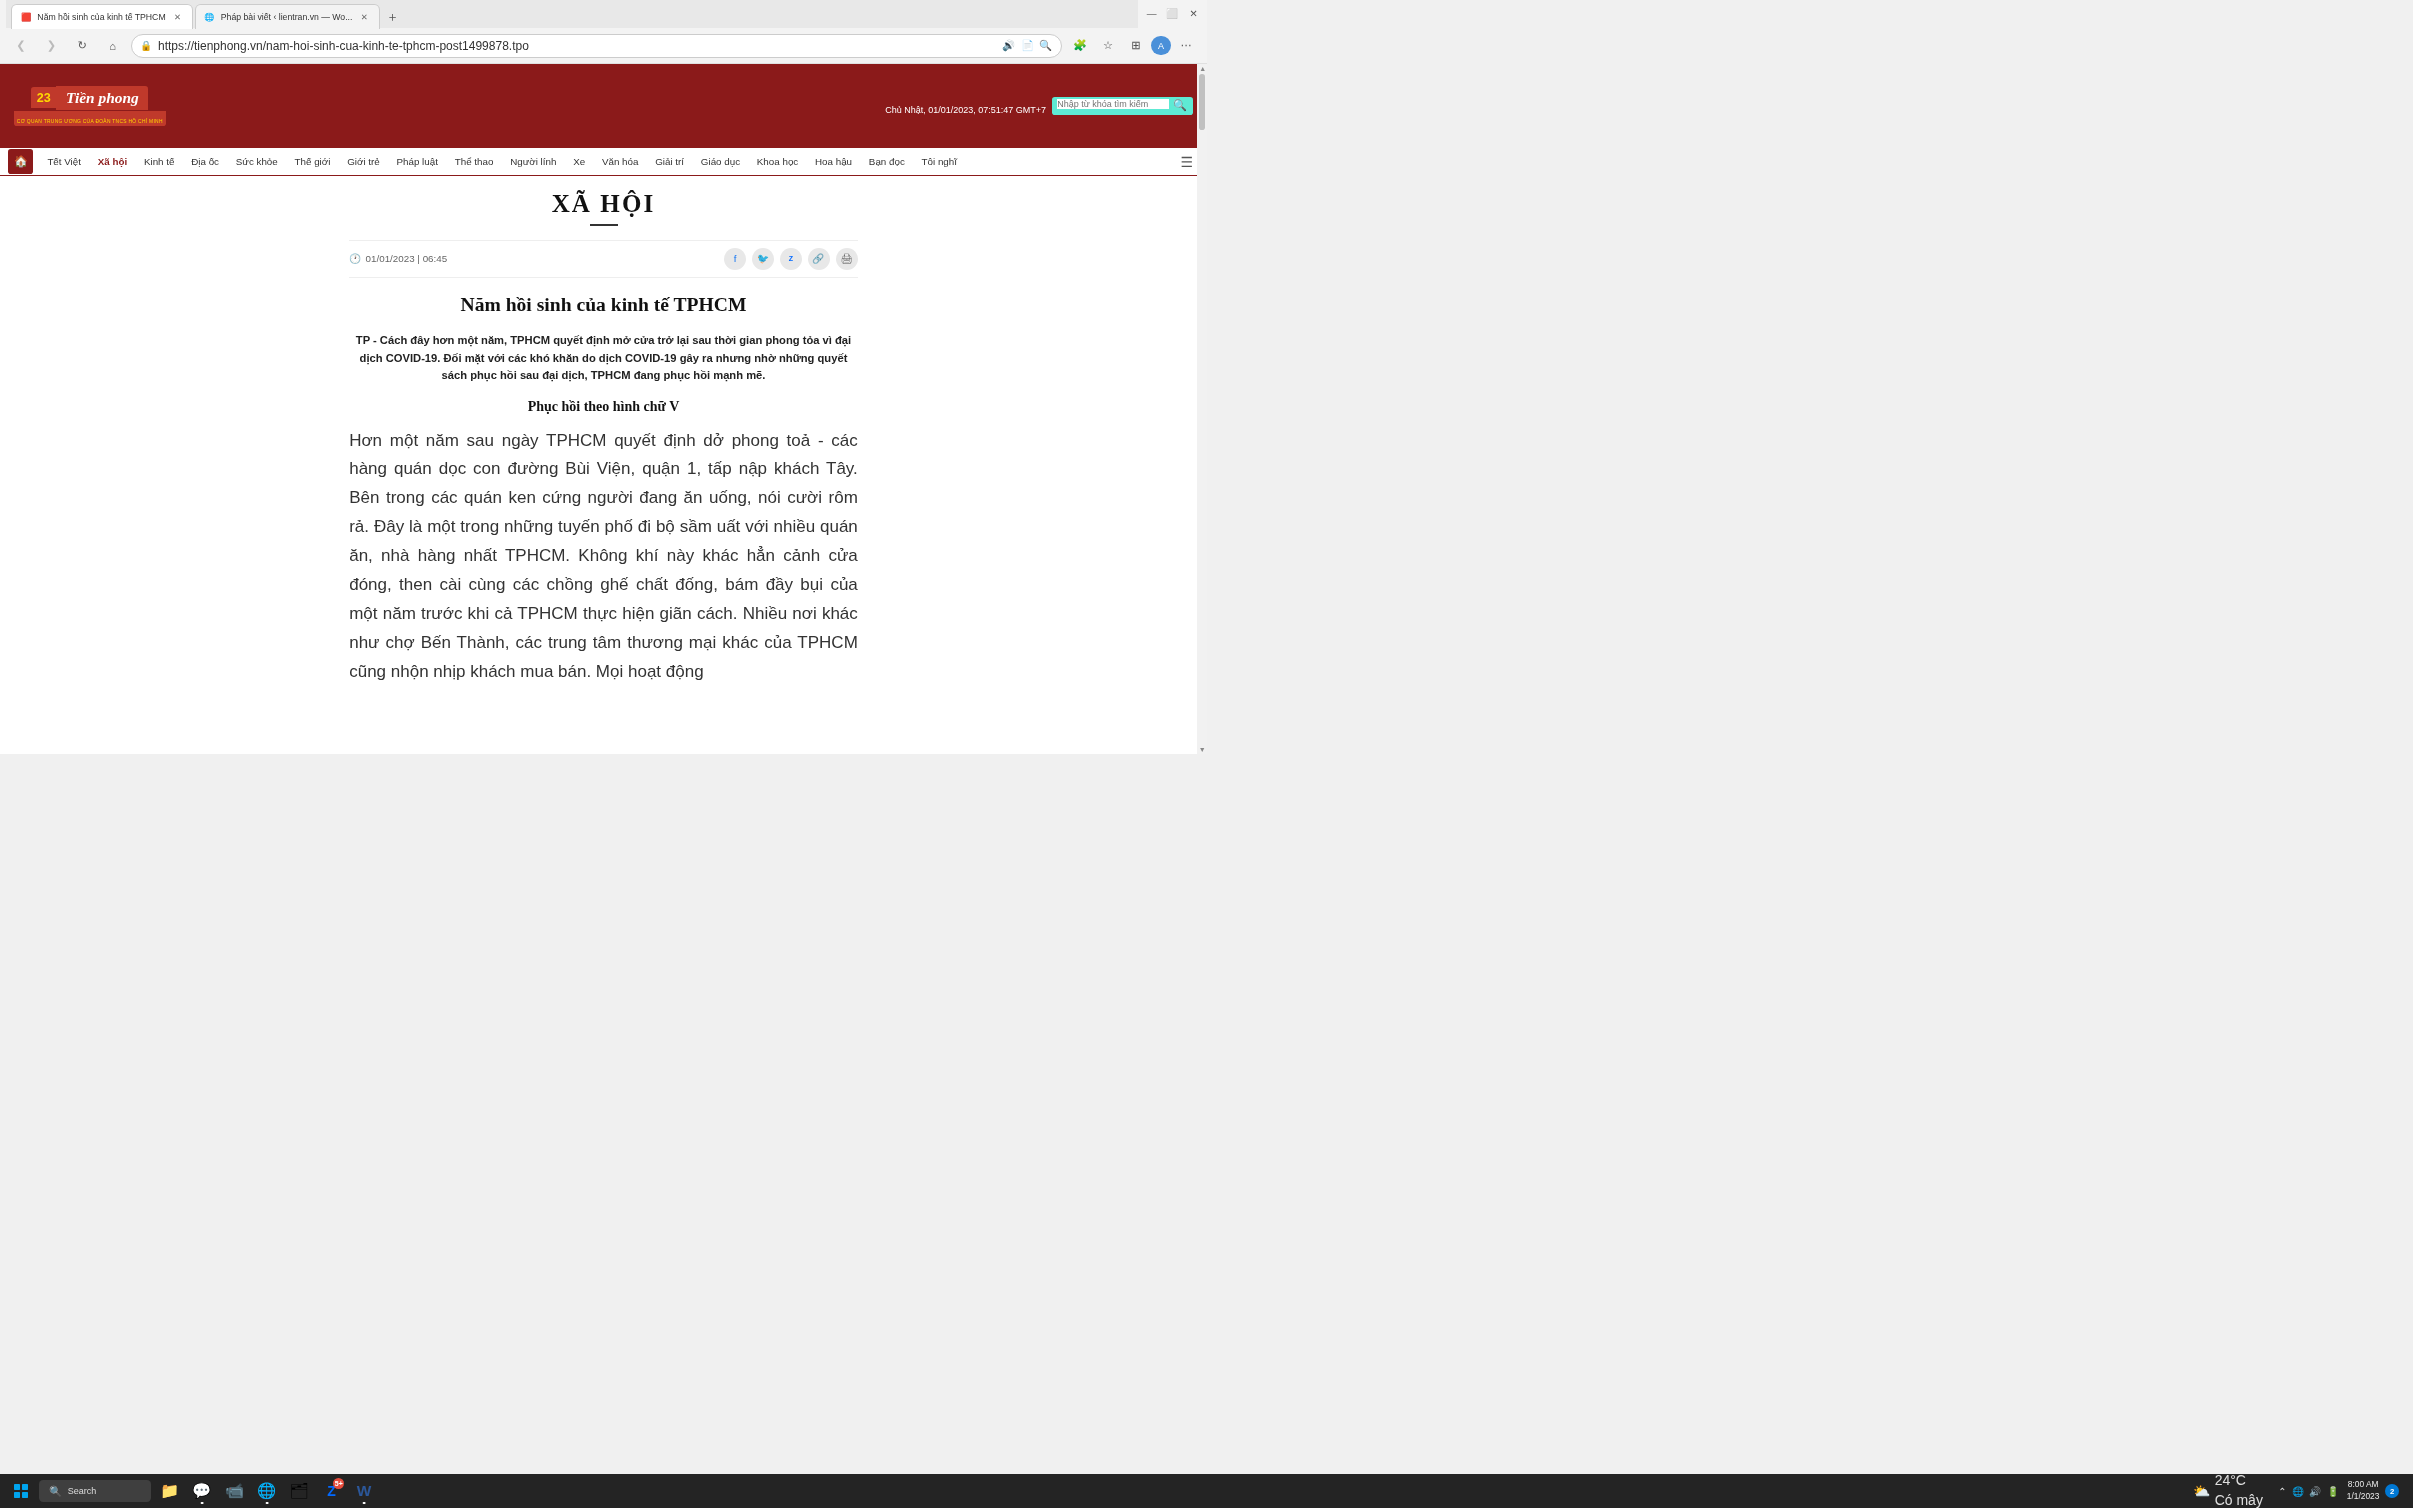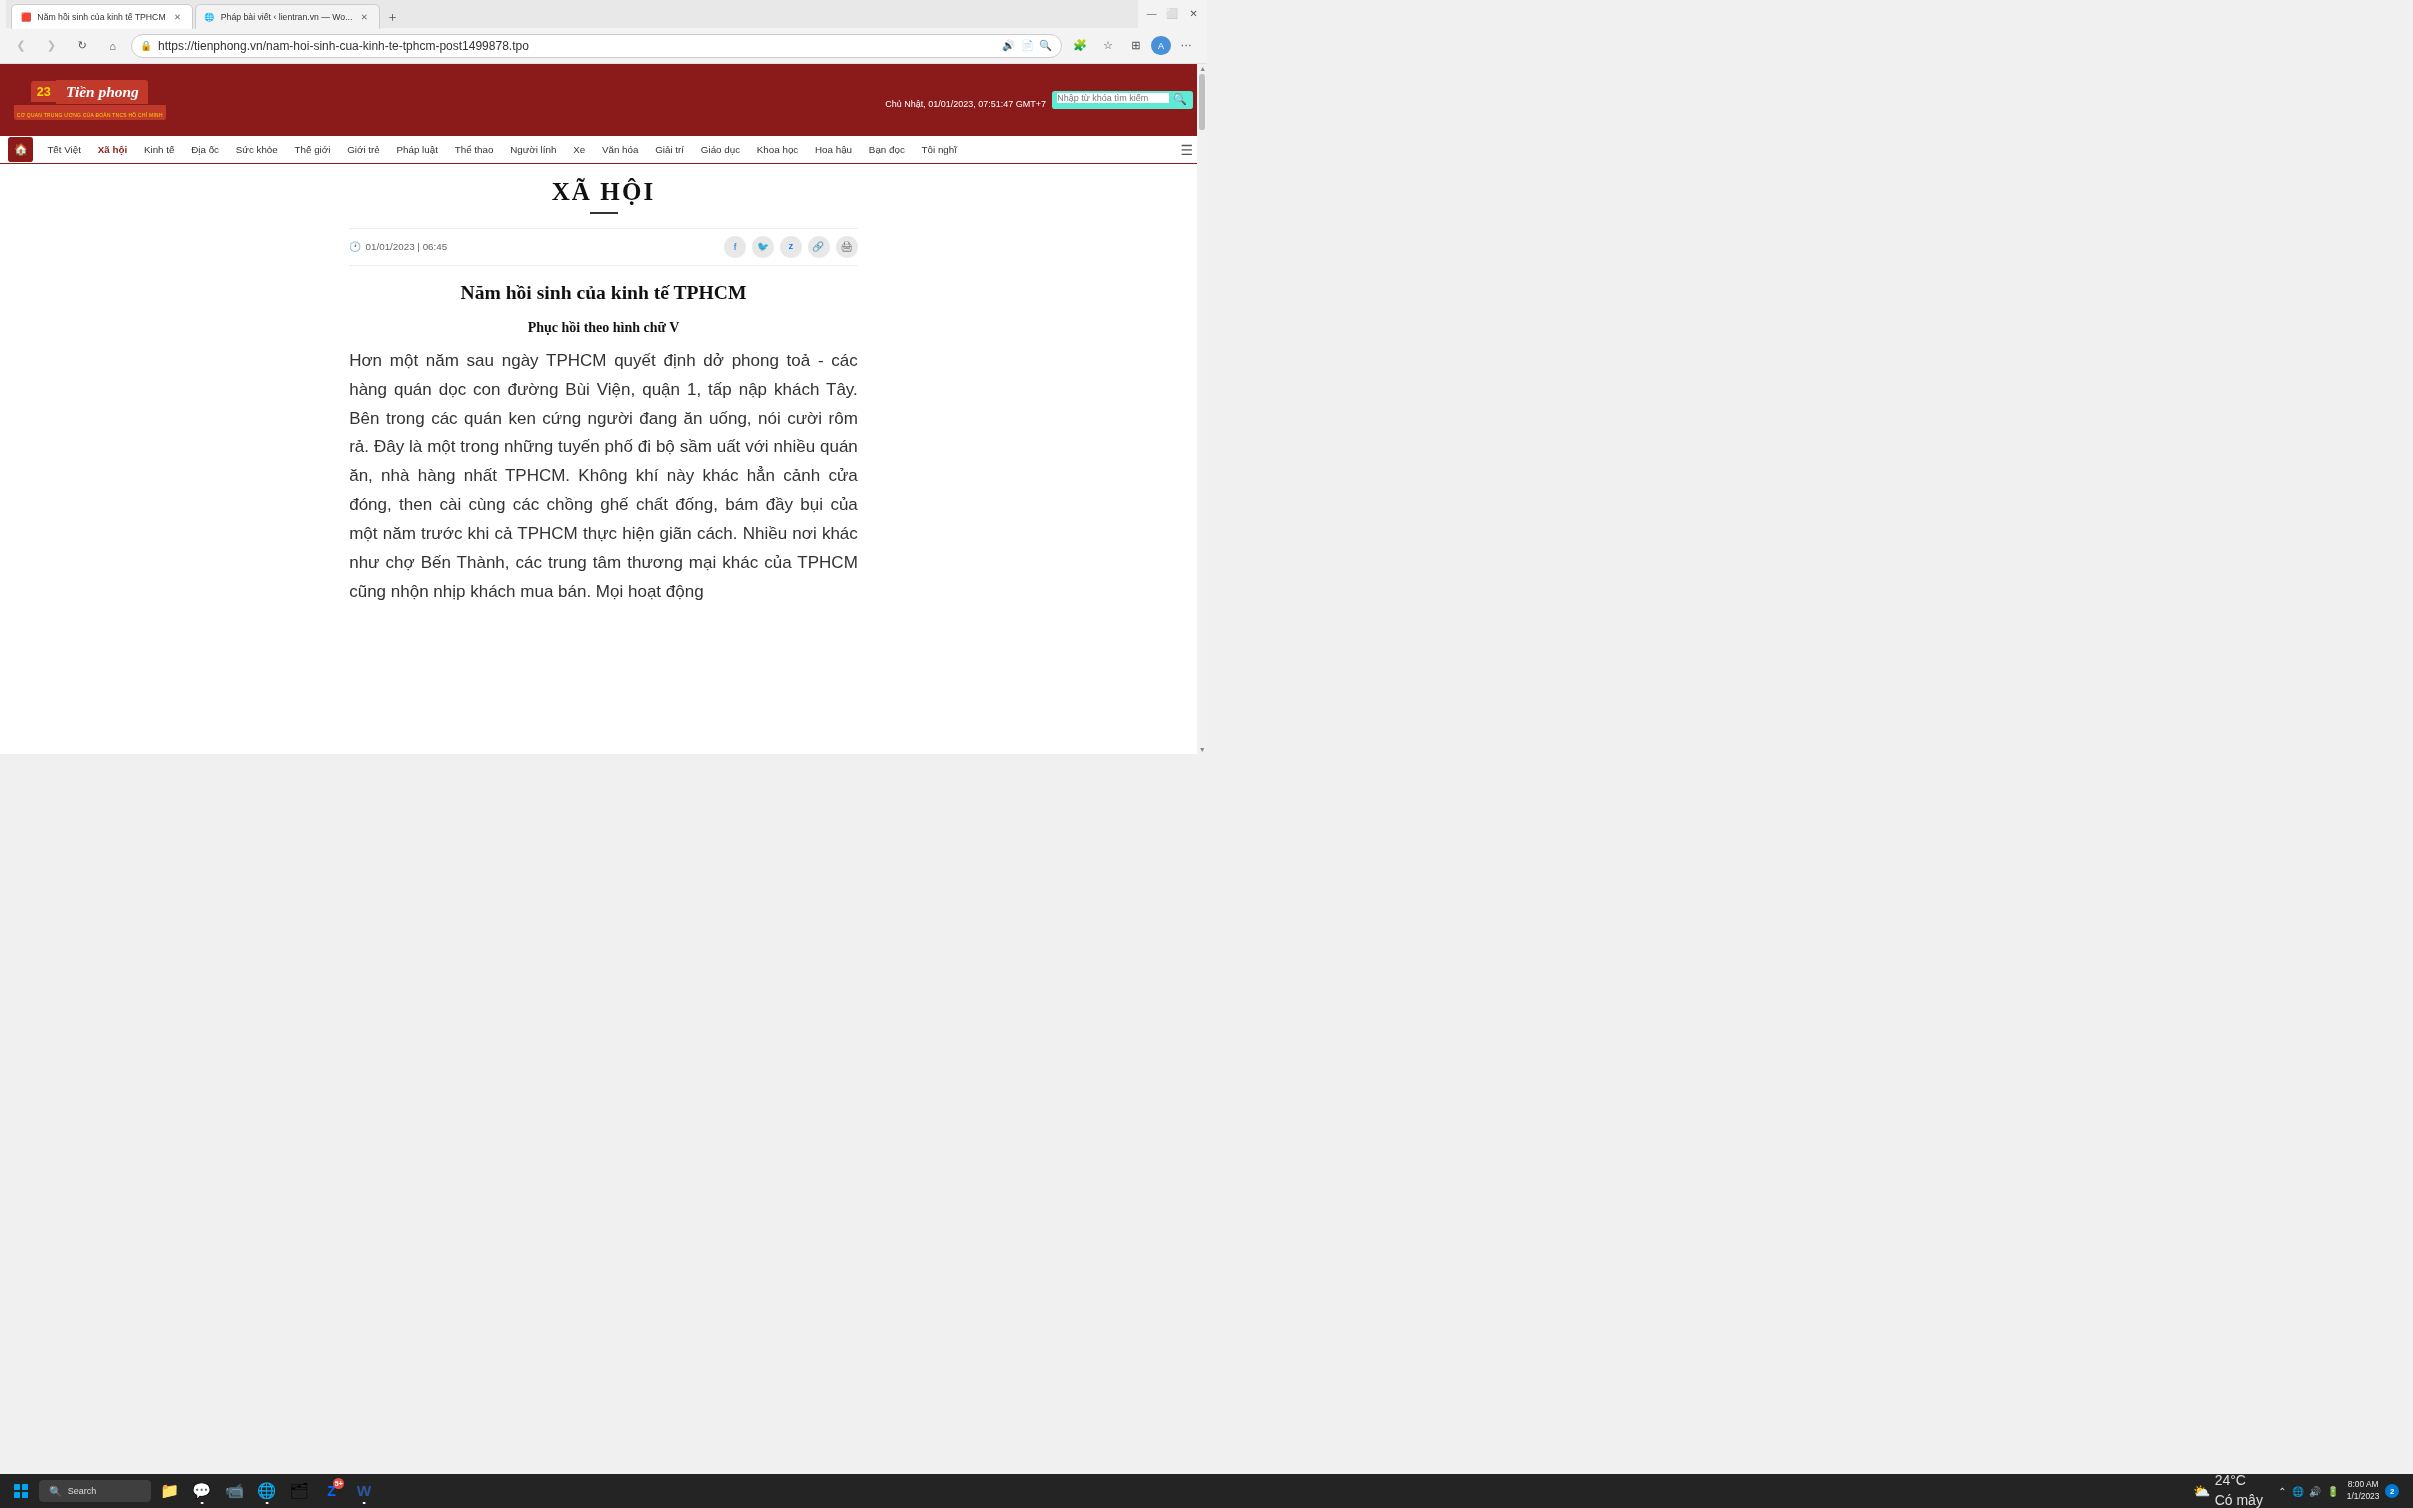--- a/index.html
+++ b/index.html
@@ -30,21 +30,21 @@
     .address-lock { font-size: 9.8px; color: #555; }
     .address-url { flex: 1; font-size: 12px; color: #333; border: none; outline: none; background: transparent; }
     .toolbar-icons { display: flex; gap: 2.8px; align-items: center; }
     .toolbar-icon { width: 25px; height: 25px; display: flex; align-items: center; justify-content: center; border-radius: 50%; cursor: pointer; font-size: 11.2px; color: #555; }
     .profile-circle { width: 19.6px; height: 19.6px; border-radius: 50%; background: #4a90d9; display: flex; align-items: center; justify-content: center; color: white; font-size: 9px; cursor: pointer; }
 
     
     .webpage { flex: 1; background: #fff; overflow-y: auto; overflow-x: hidden; display: flex; flex-direction: column; }
 
     
-    .site-header { background: #8b1a1a; display: flex; align-items: center; justify-content: space-between; padding: 16px 14px; min-height: 56px; }
+    .site-header { background: #8b1a1a; display: flex; align-items: center; justify-content: space-between; padding: 22px 14px; min-height: 56px; }
     .logo-area { display: flex; align-items: center; gap: 5.6px; }
     .header-right { display: flex; flex-direction: row; align-items: flex-end; gap: 5.6px; }
     .date-time { color: white; font-size: 9px; }
     .search-box { display: flex; align-items: flex-start; background: #5eead4; border-radius: 2.8px; padding: 2.8px 5.6px; gap: 4.2px; }
     .search-input { border: none; outline: none; font-size: 9px; width: 112px; color: #333; }
     .search-icon-btn { background: none; border: none; cursor: pointer; font-size: 11.2px; color: #8b1a1a; }
 
     
     .nav-bar { background: #fff; border-bottom: 1.4px solid #8b1a1a; display: flex; align-items: center; padding: 0 8.4px; gap: 0; overflow: hidden; }
     .nav-home { width: 25px; height: 25px; display: flex; align-items: center; justify-content: center; background: #8b1a1a; color: white; border-radius: 2.8px; margin-right: 5.6px; font-size: 11.2px; cursor: pointer; }
@@ -214,20 +214,21 @@
               <button class="share-btn share-fb">f</button>
               <button class="share-btn share-tw">🐦</button>
               <button class="share-btn share-zalo" style="font-size:7px; font-weight:bold; background:#e8e8e8; color:#0068ff; border:none; cursor:pointer; border-radius:50%; width:22.3px; height:22.3px;">Z</button>
               <button class="share-btn share-link">🔗</button>
               <button class="share-btn share-print">🖨</button>
             </div>
           </div>
 
           <h1 class="article-title">Năm hồi sinh của kinh tế TPHCM</h1>
 
+          <div class="article-lead">TP - Cách đây hơn một năm, TPHCM quyết định mở cửa trở lại sau thời gian phong tỏa vì đại dịch COVID-19. Đối mặt với các khó khăn do dịch COVID-19 gây ra nhưng nhờ những quyết sách phục hồi sau đại dịch, TPHCM đang phục hồi mạnh mẽ.</div>
 
           <h2 class="article-section-title">Phục hồi theo hình chữ V</h2>
 
           <div class="article-body">Hơn một năm sau ngày TPHCM quyết định dở phong toả - các hàng quán dọc con đường Bùi Viện, quận 1, tấp nập khách Tây. Bên trong các quán ken cứng người đang ăn uống, nói cười rôm rả. Đây là một trong những tuyến phố đi bộ sầm uất với nhiều quán ăn, nhà hàng nhất TPHCM. Không khí này khác hẳn cảnh cửa đóng, then cài cùng các chồng ghế chất đống, bám đầy bụi của một năm trước khi cả TPHCM thực hiện giãn cách. Nhiều nơi khác như chợ Bến Thành, các trung tâm thương mại khác của TPHCM cũng nhộn nhịp khách mua bán. Mọi hoạt động</div>
         </div>
 
       </div>
     </div>
 
     <div style="position:absolute; right:0; top:0; width:9.8px; height:100%; background:#f1f1f1; display:flex; flex-direction:column; align-items:center; justify-content:flex-start;">

